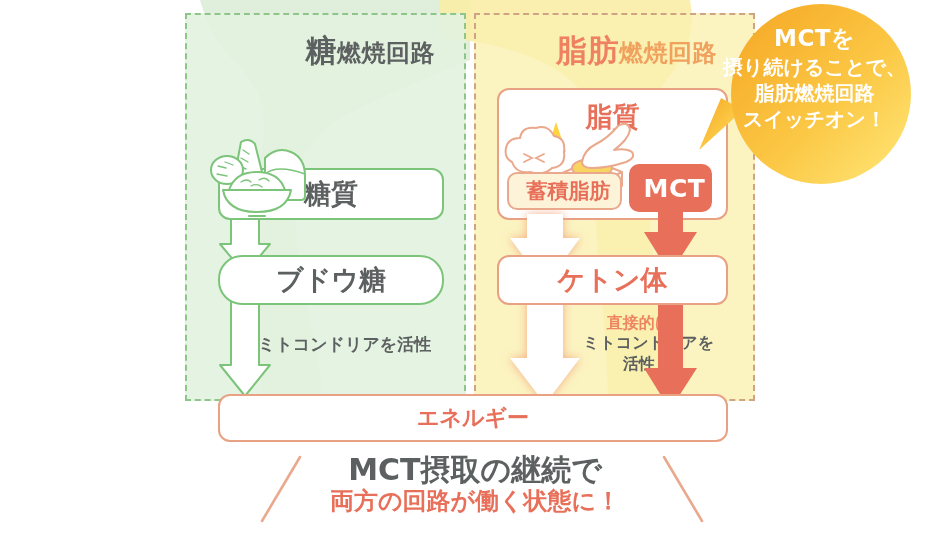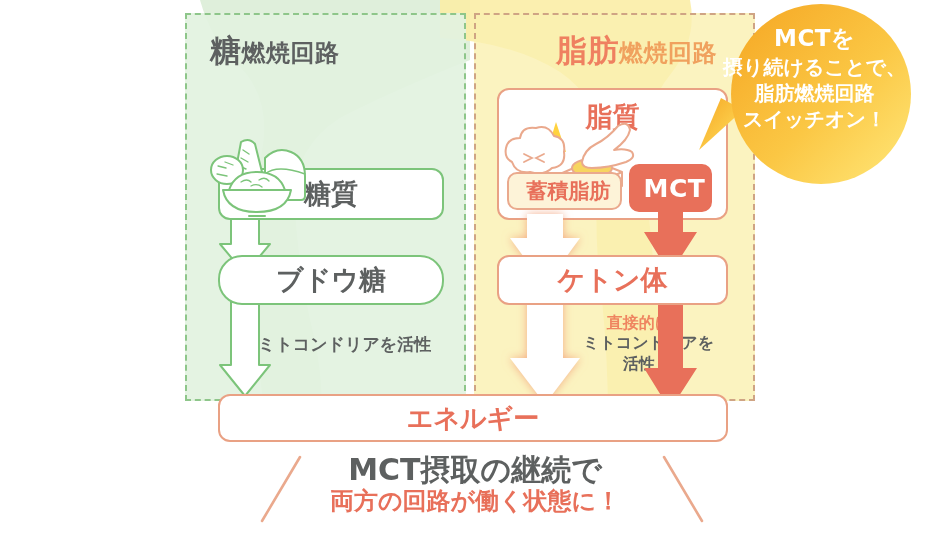--- a/index.html
+++ b/index.html
@@ -28,21 +28,21 @@
     left:474px;top:13px;width:281px;height:388px;
     background:rgba(250,240,176,0.80);
     border:2px dashed #cfa484;
   }
 
   
   .panel-head{
     position:absolute;white-space:nowrap;
     font-weight:bold;letter-spacing:.5px;
   }
-  #head-sugar{left:210px;top:30px;width:231px;text-align:left;}
+  #head-sugar{left:204px;top:30px;width:231px;text-align:right;}
   #head-fat{left:499px;top:30px;width:231px;text-align:center;}
   .head-big{font-size:31px;}
   .head-small{font-size:24px;}
   #head-sugar .head-big,#head-sugar .head-small{color:#5d6060;}
   #head-fat .head-big{color:#ef8060;margin-left:44px;}
   #head-fat .head-small{color:#f0a15e;}
 
   
   .fbox{
     position:absolute;box-sizing:border-box;
@@ -51,21 +51,21 @@
     font-weight:bold;
   }
   .fbox.green{border:2px solid #7cc47a;color:#5d6060;}
   .fbox.orange{border:2px solid #e9a184;color:#e8705a;}
 
   #box-toushitsu{left:218px;top:168px;width:226px;height:52px;font-size:27px;z-index:6;}
   #box-budou{left:218px;top:255px;width:226px;height:50px;font-size:27px;z-index:6;border-radius:24px;}
   #box-shishitsu{left:497px;top:88px;width:231px;height:132px;z-index:4;
      align-items:flex-start;justify-content:center;padding-top:9px;font-size:27px;}
   #box-keton{left:497px;top:255px;width:231px;height:50px;font-size:27px;z-index:6;}
-  #box-energy{left:218px;top:394px;width:510px;height:48px;font-size:26px;z-index:8;
+  #box-energy{left:218px;top:394px;width:510px;height:48px;font-size:22px;z-index:8;
      border:2px solid #e9a184;color:#e8705a;}
 
   
   .subbox{
     position:absolute;box-sizing:border-box;border-radius:10px;
     display:flex;align-items:center;justify-content:center;
     font-weight:bold;white-space:nowrap;padding-left:8px;
   }
   #box-chikuseki{
     left:507px;top:172px;width:115px;height:38px;font-size:21px;

